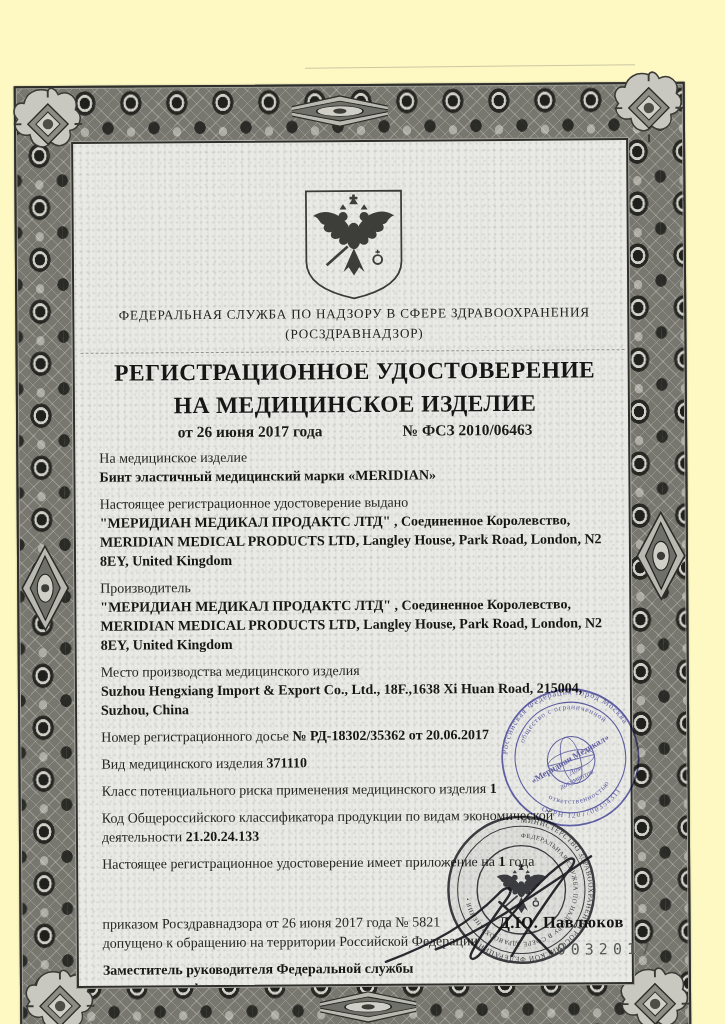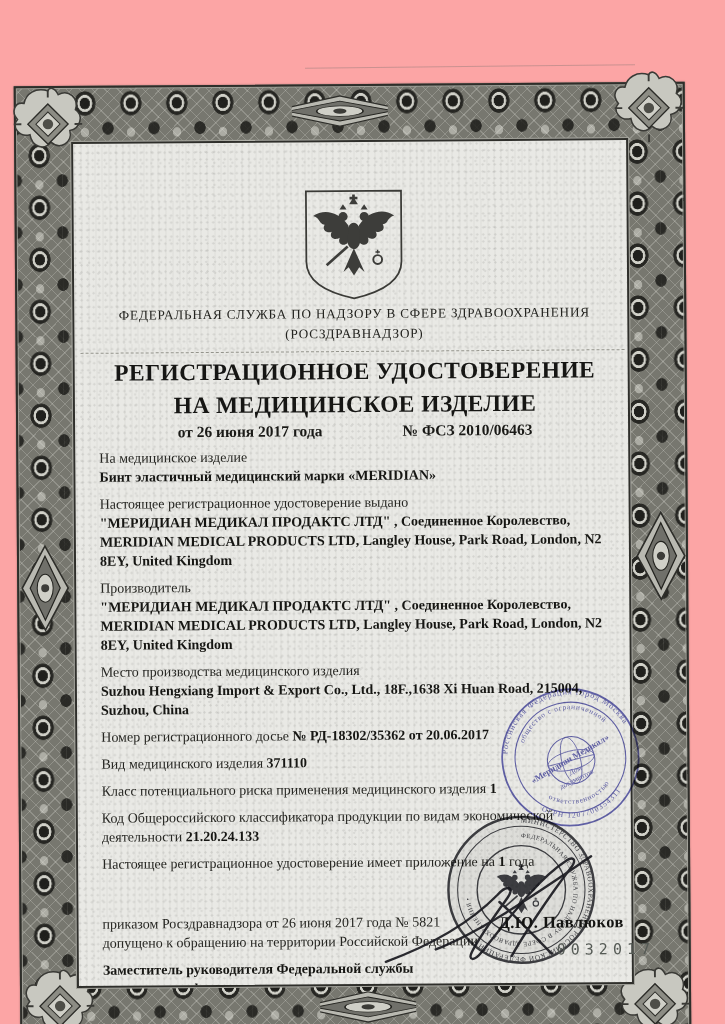--- a/index.html
+++ b/index.html
@@ -1,17 +1,17 @@
 <!DOCTYPE html>
 <html lang="ru"><head>
 <meta charset="utf-8">
 <style>
   html,body{margin:0;padding:0;}
   body{background:#f5f5f2;font-family:"Liberation Serif",serif;}
-  .page{position:relative;width:725px;height:1024px;background:#fca5a5;overflow:hidden;}
+  .page{position:relative;width:725px;height:1024px;background:#fef9c3;overflow:hidden;}
   .scanline{position:absolute;left:305px;top:66px;width:330px;height:1px;background:rgba(110,110,105,.35);transform:rotate(-.6deg);}
 
   
   .cert{position:absolute;left:17px;top:84px;width:671px;height:948px;transform:rotate(-.4deg);}
   .band{position:absolute;inset:0;background-color:#77776f;border:2px solid #2e2e2a;
     box-shadow:inset 0 0 0 1px #a2a29a, 0 0 2px rgba(0,0,0,.35);
     background-image:
       radial-gradient(ellipse 14px 16px at 50% 30%, rgba(24,24,21,.92) 0 35%, rgba(214,214,206,.95) 38% 52%, rgba(24,24,21,.85) 55% 74%, transparent 78%),
       radial-gradient(ellipse 9px 10px at 0% 78%, rgba(28,28,25,.85) 0 60%, transparent 66%),
       radial-gradient(ellipse 9px 10px at 100% 78%, rgba(28,28,25,.85) 0 60%, transparent 66%),

